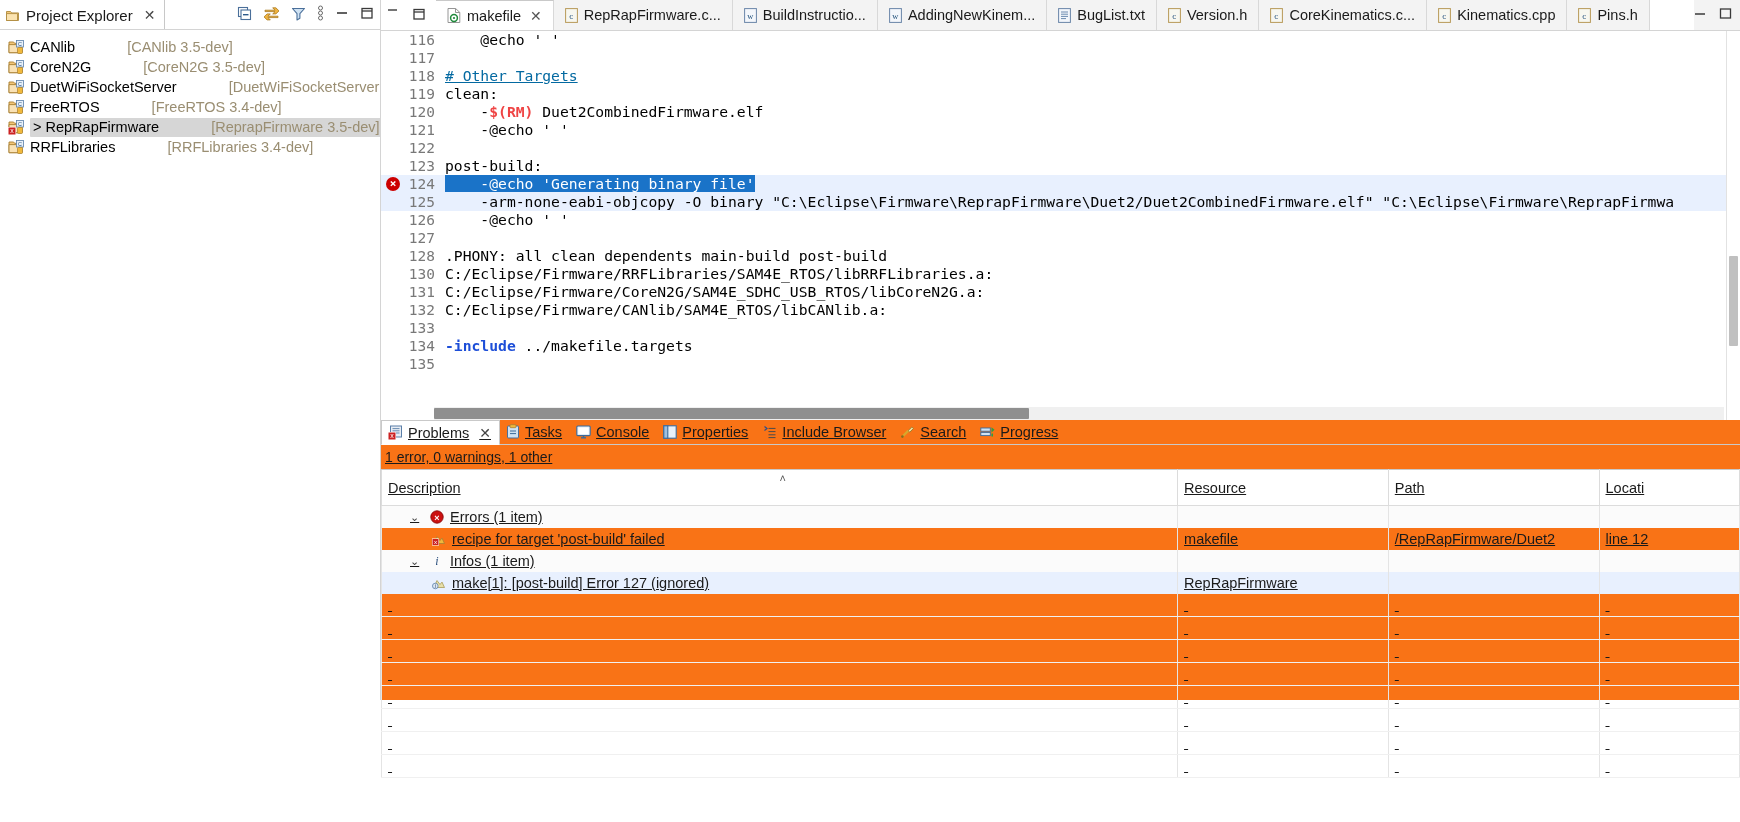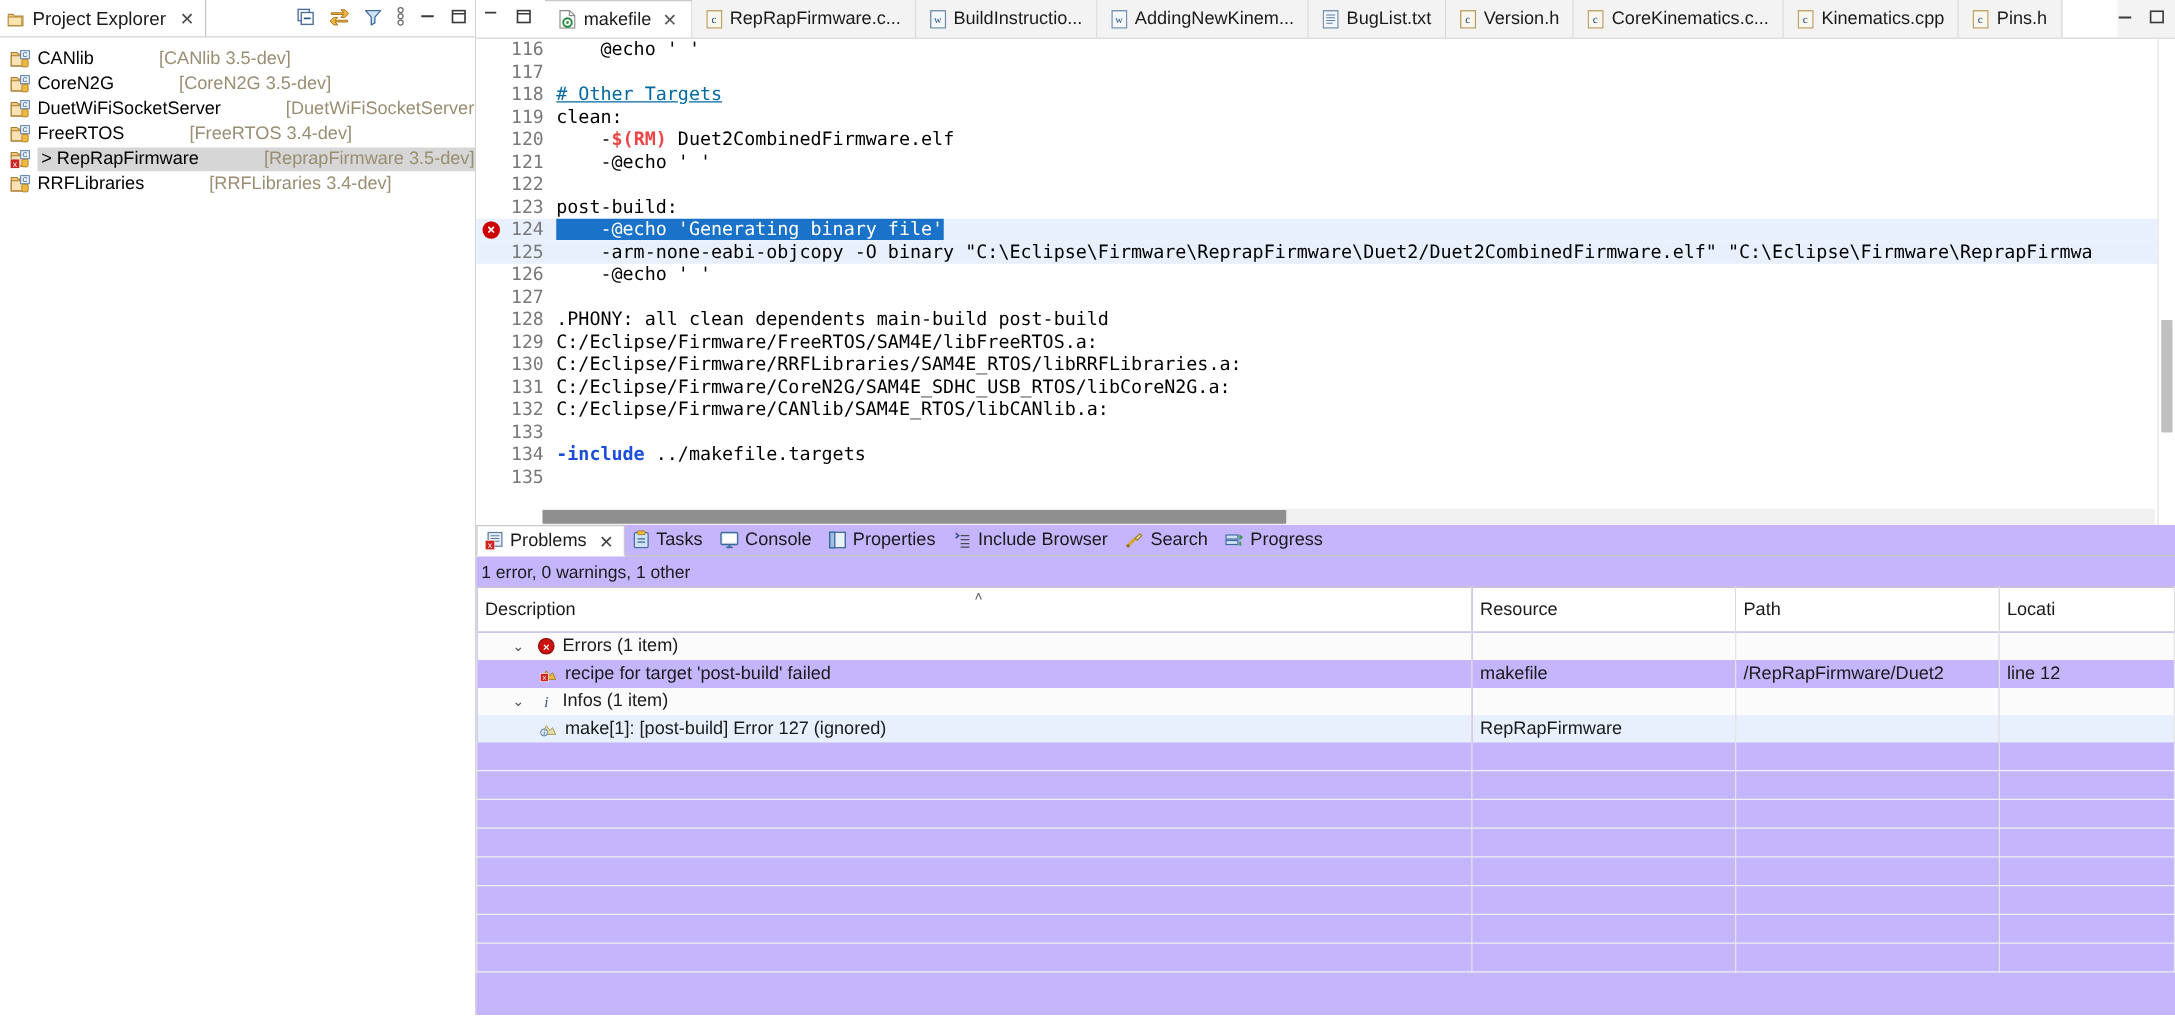--- a/index.html
+++ b/index.html
@@ -39,21 +39,21 @@
   .pe-row .p-branch { color: #9a8e72; margin-left: 48px; }
   .pe-row.selected .hl {
     background: #d6d6d6; padding: 1px 19px 2px 3px; border-radius: 1px;
   }
   .pe-row .hl { display: inline-block; }
 
   
   .proj-ico { position: relative; width: 16px; height: 15px; flex: 0 0 16px; }
 
   
-  .right-panel { flex: 1; height: 812px; position: relative; background: #ffffff; border-left: 1px solid #d4d4d4; }
+  .right-panel { flex: 1; height: 700px; position: relative; background: #ffffff; border-left: 1px solid #d4d4d4; }
 
   .editor-tabbar { height: 30px; display: flex; align-items: stretch; position: relative; background: #ffffff; }
   .win-btns { display: flex; align-items: center; gap: 12px; padding: 0 10px 0 6px; }
   .etab {
     display: flex; align-items: center; gap: 6px;
     padding: 0 11px; height: 30px;
     font-size: 14.5px; color: #1a1a1a;
     border-right: 1px solid #d8d8d8;
     background: #f3f3f3; cursor: pointer; white-space: nowrap;
   }
@@ -83,21 +83,21 @@
   }
   .overview-ruler {
     position: absolute; right: 0; top: 0; width: 14px; bottom: 0;
     background: #ffffff; border-left: 1px solid #e2e2e2;
   }
   .ov-thumb { position: absolute; right: 2px; top: 225px; width: 9px; height: 90px; background: #c0c0c0; border-radius: 1px; }
   .hscroll-track { position: absolute; left: 53px; right: 16px; bottom: 0; height: 13px; background: #f0f0f0; }
   .hscroll-thumb { position: absolute; left: 53px; bottom: 1px; width: 595px; height: 11px; background: #8f8f8f; border-radius: 1px; }
 
   
-  .prob-panel { position: absolute; left: 0; right: 0; top: 420px; bottom: 0; background: #c4b5fd; }
+  .prob-panel { position: absolute; left: 0; right: 0; top: 420px; bottom: 0; background: #f97316; text-decoration: underline; }
   .prob-tabbar { height: 25px; display: flex; align-items: flex-end; gap: 0; border-bottom: 1px solid #c9c9c9; }
   .ptab {
     display: flex; align-items: center; gap: 5px; height: 25px;
     padding: 0 8px 0 6px; font-size: 14.5px; color: #1a1a1a; cursor: pointer; white-space: nowrap;
   }
   .ptab.active { background: #ffffff; border: 1px solid #c9c9c9; border-bottom: 1px solid #ffffff; position: relative; top: 1px; }
   .prob-summary { font-size: 14px; padding: 4px 0 4px 4px; color: #1a1a1a; }
   .prob-table { width: 100%; border-collapse: collapse; table-layout: fixed; }
   .prob-table th {
     font-weight: normal; font-size: 14.5px; text-align: left;
@@ -358,21 +358,20 @@
           <div class="code-line"><div class="marker-col"></div><div class="gutter">119</div><div class="code-text"><span>clean:</span></div></div>
           <div class="code-line"><div class="marker-col"></div><div class="gutter">120</div><div class="code-text"><span>    -</span><span class="var">$(RM)</span><span> Duet2CombinedFirmware.elf</span></div></div>
           <div class="code-line"><div class="marker-col"></div><div class="gutter">121</div><div class="code-text"><span>    -@echo ' '</span></div></div>
           <div class="code-line"><div class="marker-col"></div><div class="gutter">122</div><div class="code-text"><span></span></div></div>
           <div class="code-line"><div class="marker-col"></div><div class="gutter">123</div><div class="code-text"><span>post-build:</span></div></div>
           <div class="code-line cur-line"><div class="marker-col"><span class="err-dot">×</span></div><div class="gutter">124</div><div class="code-text"><span class="sel">    -@echo 'Generating binary file'</span></div></div>
           <div class="code-line cur-line"><div class="marker-col"></div><div class="gutter">125</div><div class="code-text"><span>    -arm-none-eabi-objcopy -O binary "C:\Eclipse\Firmware\ReprapFirmware\Duet2/Duet2CombinedFirmware.elf" "C:\Eclipse\Firmware\ReprapFirmwa</span></div></div>
           <div class="code-line"><div class="marker-col"></div><div class="gutter">126</div><div class="code-text"><span>    -@echo ' '</span></div></div>
           <div class="code-line"><div class="marker-col"></div><div class="gutter">127</div><div class="code-text"><span></span></div></div>
           <div class="code-line"><div class="marker-col"></div><div class="gutter">128</div><div class="code-text"><span>.PHONY: all clean dependents main-build post-build</span></div></div>
-          <div class="code-line"><div class="marker-col"></div><div class="gutter">129</div><div class="code-text"><span>C:/Eclipse/Firmware/FreeRTOS/SAM4E/libFreeRTOS.a:</span></div></div>
           <div class="code-line"><div class="marker-col"></div><div class="gutter">130</div><div class="code-text"><span>C:/Eclipse/Firmware/RRFLibraries/SAM4E_RTOS/libRRFLibraries.a:</span></div></div>
           <div class="code-line"><div class="marker-col"></div><div class="gutter">131</div><div class="code-text"><span>C:/Eclipse/Firmware/CoreN2G/SAM4E_SDHC_USB_RTOS/libCoreN2G.a:</span></div></div>
           <div class="code-line"><div class="marker-col"></div><div class="gutter">132</div><div class="code-text"><span>C:/Eclipse/Firmware/CANlib/SAM4E_RTOS/libCANlib.a:</span></div></div>
           <div class="code-line"><div class="marker-col"></div><div class="gutter">133</div><div class="code-text"><span></span></div></div>
           <div class="code-line"><div class="marker-col"></div><div class="gutter">134</div><div class="code-text"><span class="kw">-include</span><span> ../makefile.targets</span></div></div>
           <div class="code-line"><div class="marker-col"></div><div class="gutter">135</div><div class="code-text"><span></span></div></div>
         </div>
       <div class="overview-ruler">
         <div class="ov-thumb"></div>
       </div>

